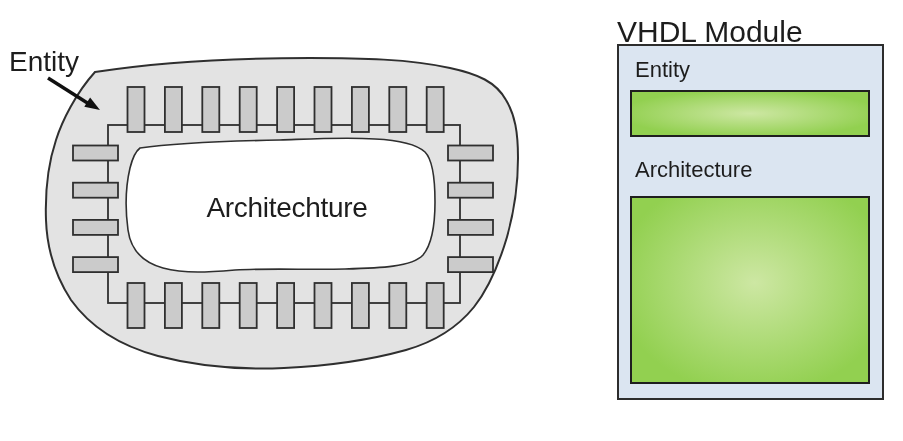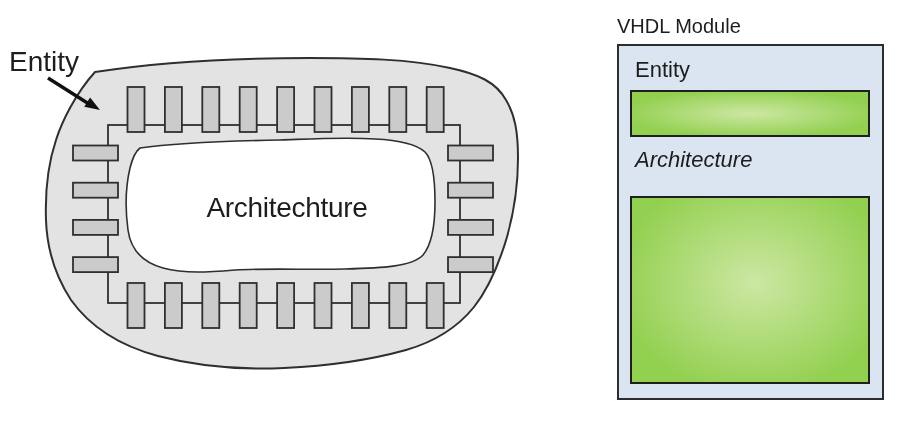--- a/index.html
+++ b/index.html
@@ -17,32 +17,32 @@
   .chip{fill:none;stroke:var(--outline,#2f2f2f);stroke-width:1.8;}
   .pin{fill:var(--pin-fill,#cbcbcb);stroke:var(--outline,#2f2f2f);stroke-width:1.8;}
   .svg-label{fill:var(--text,#1d1d1d);}
   .arch-text{font-size:28px;letter-spacing:-0.3px;text-anchor:middle;}
   .entity-text{font-size:28px;}
   .arrow-line{stroke:#101010;stroke-width:3.4;fill:none;}
   .arrow-head{fill:#101010;stroke:none;}
 
   
   .module-title{
-    position:absolute;left:617px;top:15px;font-size:20px;
+    position:absolute;left:617px;top:15px;font-size:30px;
     color:var(--text,#1d1d1d);white-space:nowrap;
   }
   .module-box{
     position:absolute;left:617px;top:44px;width:267px;height:356px;
     background:var(--panel-fill,#dbe5f1);
     border:2px solid var(--panel-border,#2d2d2d);
     box-sizing:border-box;
   }
   .sec-label{position:absolute;left:16px;font-size:22px;color:var(--text,#1d1d1d);white-space:nowrap;}
   .label-entity{top:11px;}
-  .label-arch{top:101px;font-style:italic;}
+  .label-arch{top:111px;}
   .green-block{
     position:absolute;left:11px;width:240px;box-sizing:border-box;
     border:2px solid var(--green-border,#1f1f1f);
   }
   .block-entity{
     top:44px;height:47px;
     background:radial-gradient(ellipse at 50% 50%, var(--green-highlight,#cde7a3) 0%, var(--green,#92d050) 78%);
   }
   .block-arch{
     top:150px;height:188px;

